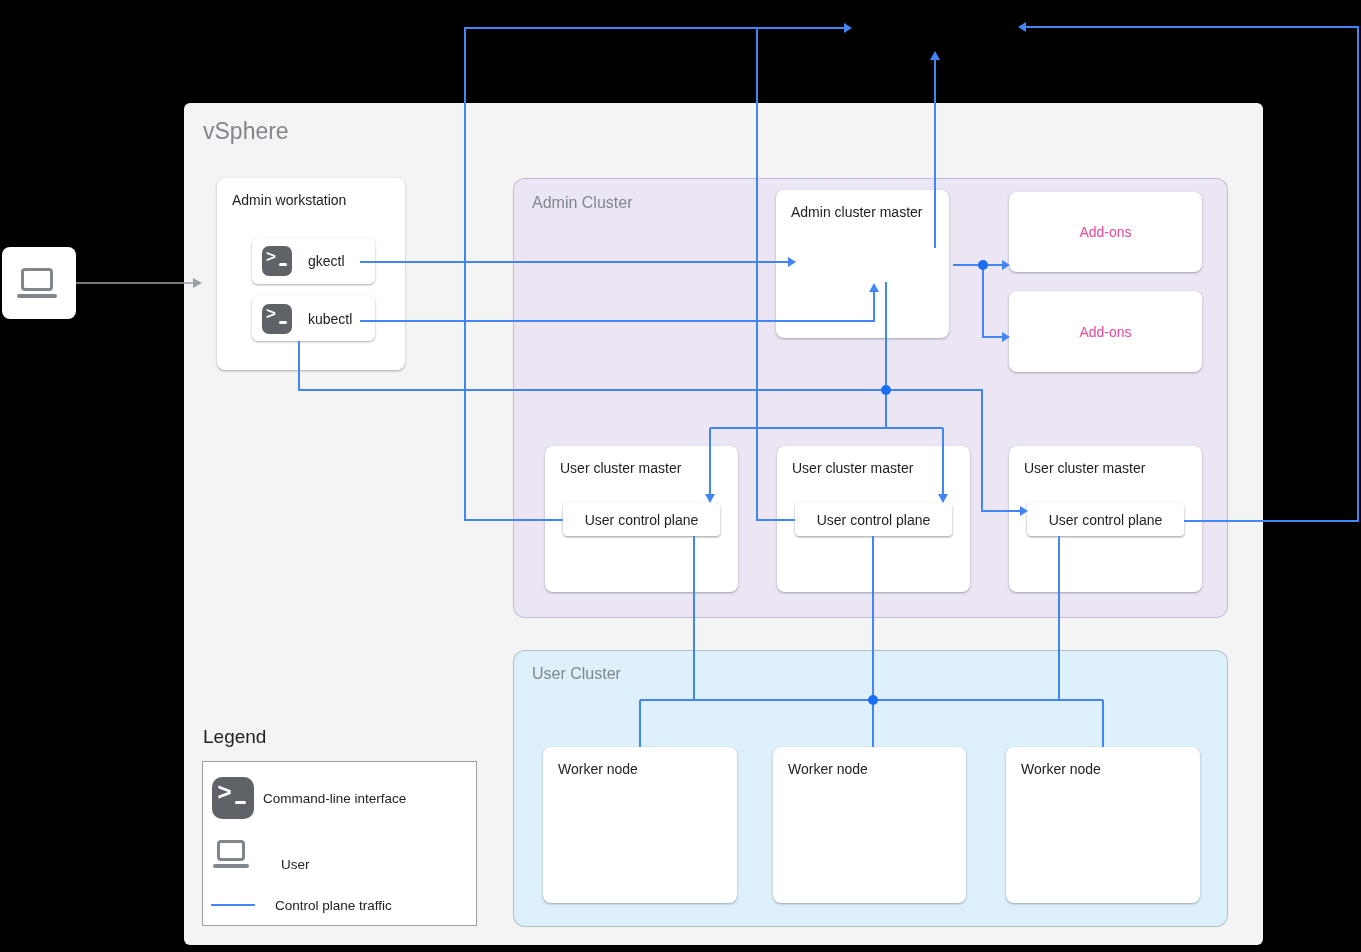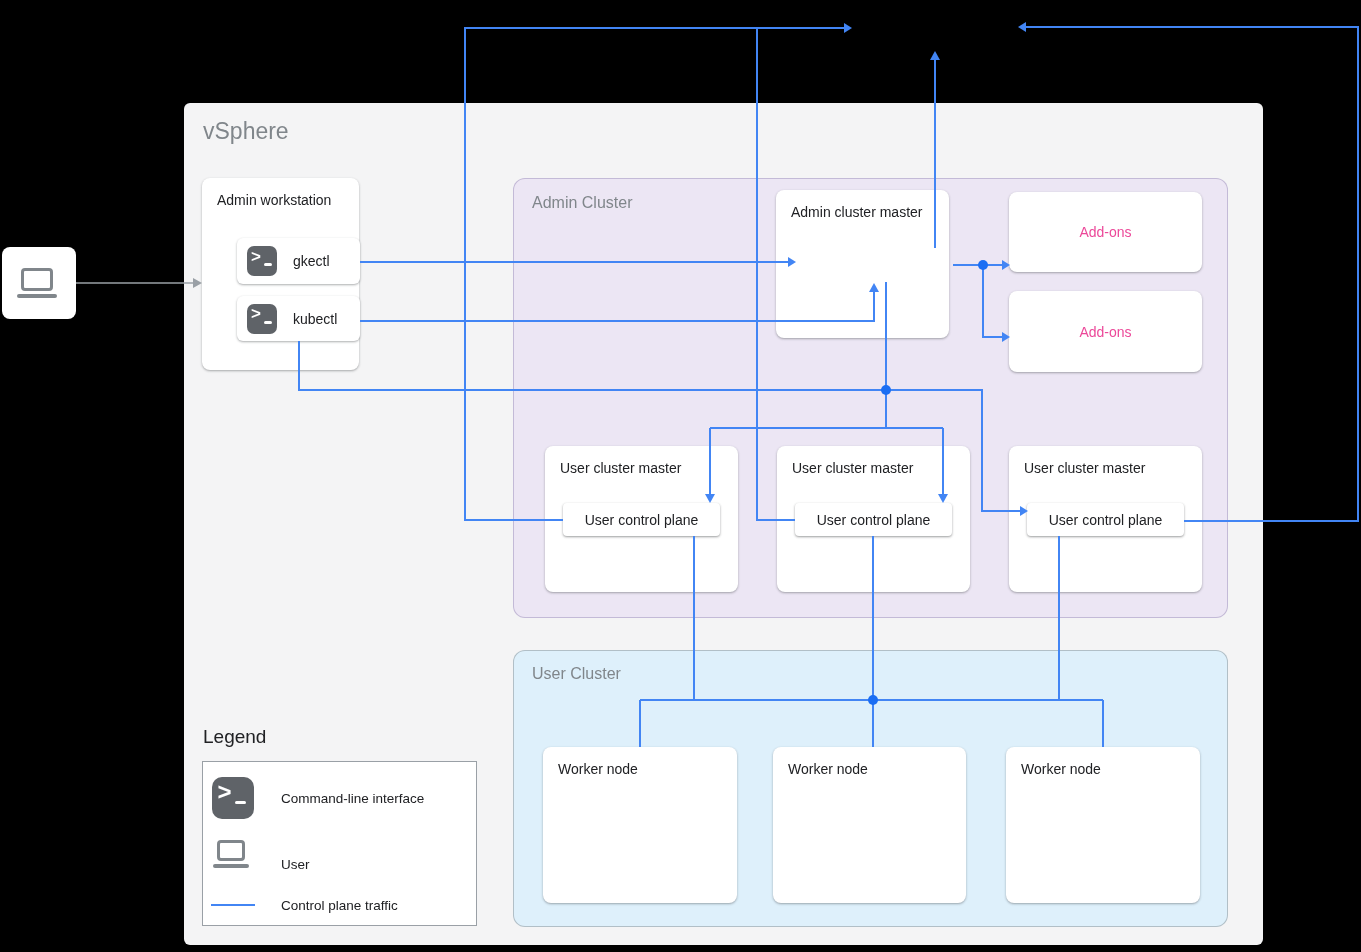--- a/index.html
+++ b/index.html
@@ -53,21 +53,21 @@
   </div>
 
   <div id="admin-cluster" class="abs">
     <div class="zone-label abs" style="left:18px;top:15px;">Admin Cluster</div>
   </div>
 
   <div id="user-cluster" class="abs">
     <div class="zone-label abs" style="left:18px;top:14px;">User Cluster</div>
   </div>
 
-  <div class="card abs" style="left:202px;top:178px;width:157px;height:192px;">
+  <div class="card abs" style="left:217px;top:178px;width:188px;height:192px;">
     <div class="card-title">Admin workstation</div>
     <div class="tool card" style="left:35px;top:60px;width:123px;height:46px;border-radius:6px;">
       <span class="term-icon" style="width:30px;height:30px;">
         <span class="chev" style="font-size:17px;">&gt;</span>
           <span class="dash"></span>
       </span>
       <span class="tool-label">gkectl</span>
     </div>
     <div class="tool card" style="left:35px;top:118px;width:123px;height:45px;border-radius:6px;">
       <span class="term-icon" style="width:30px;height:30px;">
@@ -120,36 +120,36 @@
 
   <div id="legend-title" class="abs">Legend</div>
   <div id="legend-box" class="abs">
     <div class="legend-row" style="top:14px;height:44px;">
       <span style="width:60px;display:flex;justify-content:center;">
         <span class="term-icon" style="width:42px;height:42px;border-radius:10px;">
           <span class="chev" style="font-size:24px;">&gt;</span>
             <span class="dash"></span>
         </span>
       </span>
-      <span class="legend-label" style="margin-left:18px;text-align:center;">Command-line interface</span>
+      <span class="legend-label" style="text-align:center;">Command-line interface</span>
     </div>
     <div class="legend-row" style="top:74px;height:36px;">
       <span style="width:60px;display:flex;justify-content:center;">
         <span class="laptop">
           <span class="screen" style="display:block;width:28px;height:21px;"></span>
           <span class="base" style="display:block;width:36px;height:4px;margin-left:-4px;"></span>
         </span>
       </span>
       <span class="legend-label" style="margin-left:18px;margin-top:20px;">User</span>
     </div>
     <div class="legend-row" style="top:128px;height:30px;">
       <span style="width:60px;display:flex;justify-content:center;">
         <span style="width:44px;height:2px;background:#4285f4;"></span>
       </span>
-      <span class="legend-label" style="margin-left:18px;">Control plane traffic</span>
+      <span class="legend-label" style="margin-left:12px;">Control plane traffic</span>
     </div>
   </div>
 
   <svg id="lines-svg" viewBox="0 0 1361 952">
     <g fill="none" stroke="#4285f4" stroke-width="2">
 
       <path d="M360 262 H788"></path>
 
       <path d="M360 321 H874 V290"></path>
 

